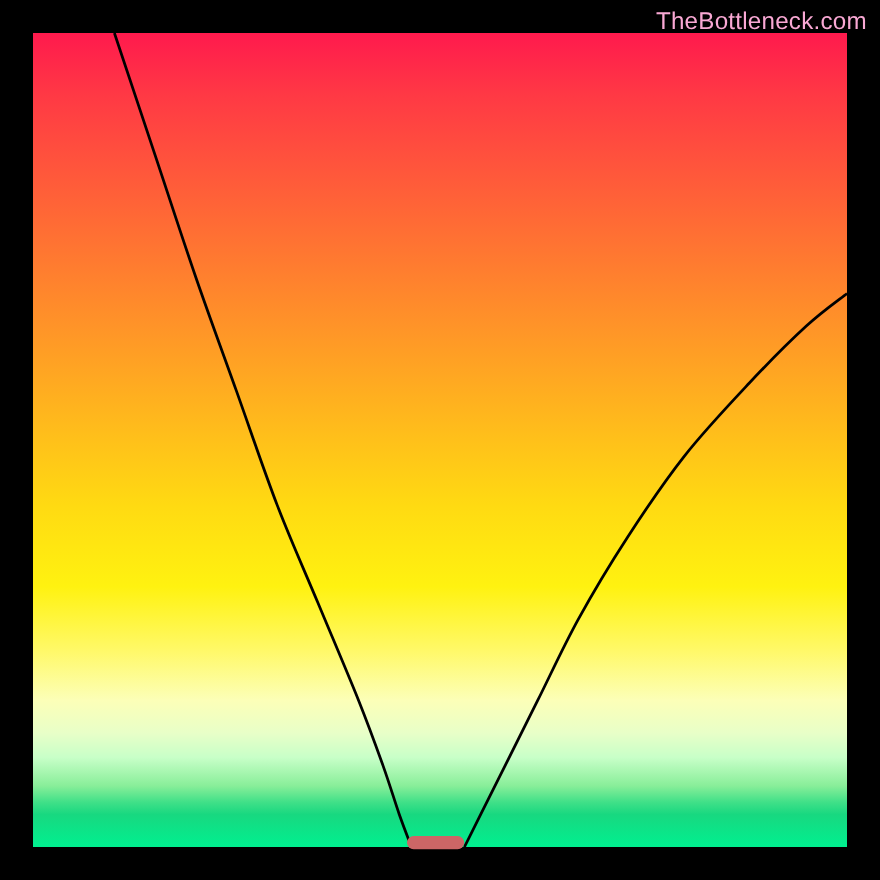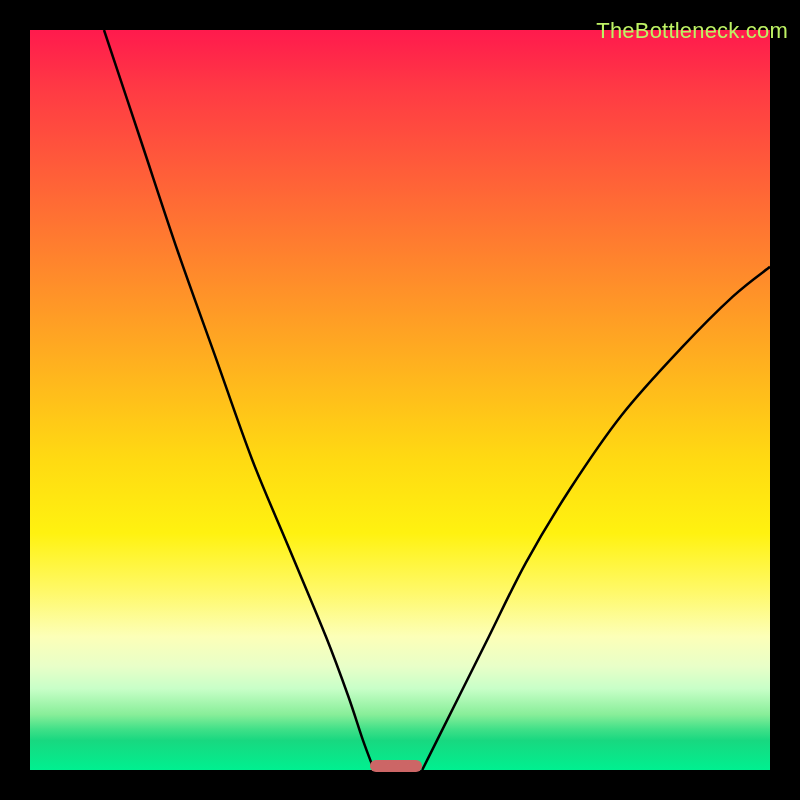--- a/index.html
+++ b/index.html
@@ -6,23 +6,23 @@
     margin: 0;
     padding: 0;
     width: 800px;
     height: 800px;
     background: #000;
     position: relative;
     font-family: Arial, sans-serif;
   }
   .watermark {
     position: absolute;
-    top: 18px;
+    top: 6px;
     right: 12px;
-    color: #bef264;
+    color: #f9a8d4;
     font-size: 22px;
     font-weight: 500;
     z-index: 10;
     letter-spacing: 0.2px;
   }
   .plot-area {
     position: absolute;
     left: 30px;
     top: 30px;
     width: 740px;

